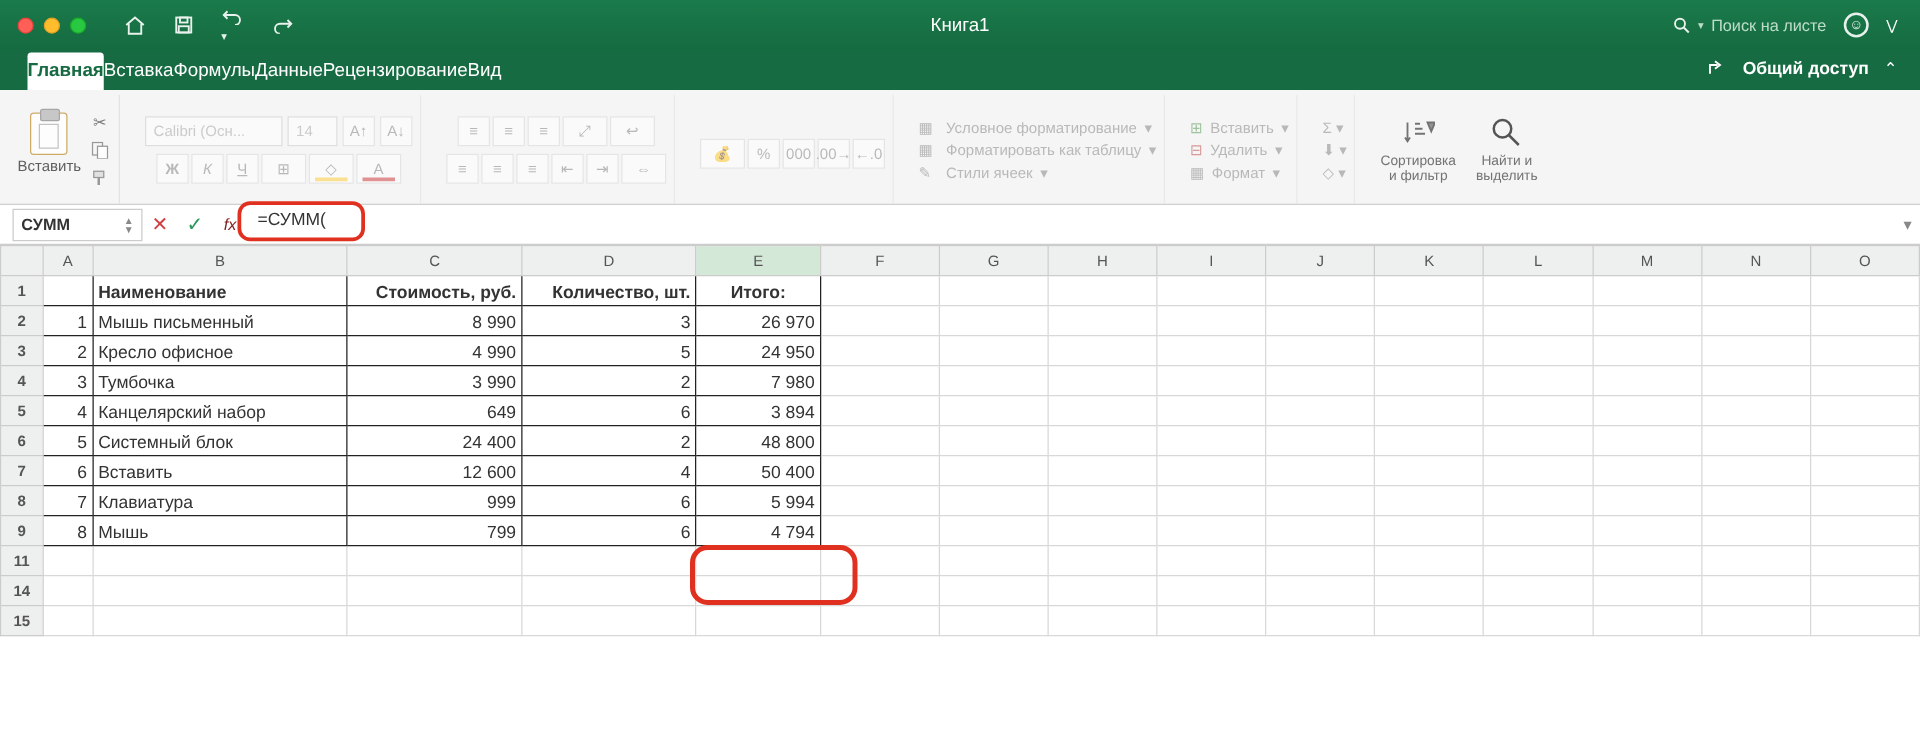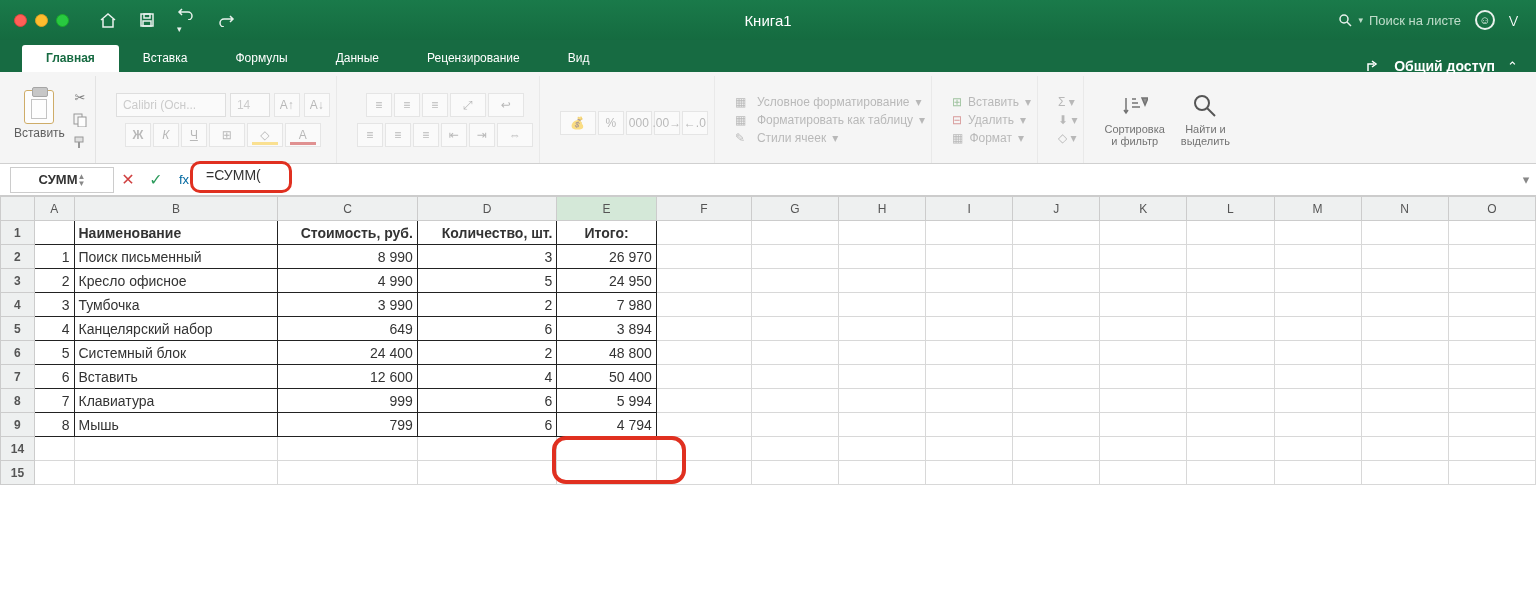--- a/index.html
+++ b/index.html
@@ -13,23 +13,23 @@
 .mac-yellow { background: #ffbd2e; border: 1px solid #dea123; }
 .mac-green { background: #28c940; border: 1px solid #1aab29; }
 .title-tools { display: flex; align-items: center; gap: 22px; margin-left: 30px; opacity: 0.9; }
 .title-center { position: absolute; left: 50%; transform: translateX(-50%); font-size: 15px; font-weight: 500; }
 .title-right { margin-left: auto; display: flex; align-items: center; gap: 14px; padding-right: 18px; }
 .search-box { display: flex; align-items: center; gap: 6px; color: #d0e8d8; font-size: 13px; opacity: 0.9; }
 .smile-icon { width: 20px; height: 20px; border: 2px solid #fff; border-radius: 50%; display: flex; align-items: center; justify-content: center; font-size: 11px; opacity: 0.9; }
 
 
 .tabs { height: 32px; background: #176b42; display: flex; align-items: flex-end; padding-left: 22px; gap: 0; color: #fff; position: relative; }
-.tab { padding: 6px 24px 7px; font-size: 12px; cursor: pointer; }
+.tab { padding: 6px 0 7px; font-size: 15px; cursor: pointer; }
 .tab.active { background: #fff; color: #176b42; font-weight: 600; border-radius: 3px 3px 0 0; }
-.tabs-right { position: absolute; right: 18px; display: flex; align-items: center; gap: 12px; color: #fff; font-size: 14px; top: 18px; }
+.tabs-right { position: absolute; right: 18px; display: flex; align-items: center; gap: 12px; color: #fff; font-size: 14px; top: 6px; }
 
 
 .ribbon { height: 92px; background: #f5f5f5; border-bottom: 1px solid #d0d0d0; display: flex; align-items: stretch; padding: 4px 8px 0; gap: 14px; }
 .ribbon-group { display: flex; flex-direction: column; align-items: center; justify-content: center; padding: 0 6px; border-right: 1px solid #e0e0e0; opacity: 0.55; }
 .ribbon-group:last-child { border-right: none; }
 .ribbon-grp-full { opacity: 1; }
 .paste-big { display: flex; flex-direction: column; align-items: center; gap: 2px; }
 .paste-icon { width: 30px; height: 34px; background: #fff; border: 1px solid #c8a050; border-radius: 3px; position: relative; }
 .paste-icon::before { content: ""; position: absolute; top: -4px; left: 7px; width: 14px; height: 8px; background: #c0c0c0; border: 1px solid #999; border-radius: 2px; }
 .paste-icon::after { content: ""; position: absolute; top: 8px; left: 6px; width: 14px; height: 18px; background: #fff; border: 1px solid #bbb; }
@@ -41,26 +41,26 @@
 .rbtn { width: 26px; height: 24px; border: 1px solid #d8d8d8; background: #fff; display: flex; align-items: center; justify-content: center; font-size: 12px; color: #888; }
 .rbtn-wide { width: 36px; }
 .ribbon-right-group { display: flex; flex-direction: column; gap: 4px; justify-content: center; font-size: 12px; color: #888; }
 .ribbon-rule { display: flex; align-items: center; gap: 6px; }
 .rule-icon { width: 16px; height: 14px; }
 .big-btn { display: flex; flex-direction: column; align-items: center; gap: 3px; font-size: 11px; color: #666; }
 .big-btn .bi { width: 28px; height: 28px; display: flex; align-items: center; justify-content: center; font-size: 20px; }
 
 
 .formula-bar { height: 32px; border-bottom: 1px solid #ccc; display: flex; align-items: center; background: #fff; }
-.name-box { width: 104px; height: 26px; border: 1px solid #ccc; margin-left: 10px; display: flex; align-items: center; padding: 0 6px; font-size: 13px; font-weight: 600; justify-content: center; }
+.name-box { width: 104px; height: 26px; border: 1px solid #ccc; margin-left: 10px; display: flex; align-items: center; padding: 0 6px; font-size: 13px; font-weight: 600; justify-content: space-between; }
 .name-box .spin { font-size: 8px; color: #888; display: flex; flex-direction: column; line-height: 7px; }
 .fb-btn { width: 28px; height: 26px; display: flex; align-items: center; justify-content: center; font-size: 16px; }
 .fb-x { color: #d04040; }
 .fb-check { color: #2a9a5a; }
-.fx { font-size: 13px; color: #0369a1; }
+.fx { font-style: italic; font-size: 13px; color: #7f1d1d; }
 .formula-input { flex: 1; padding: 0 8px; height: 26px; font-size: 14px; position: relative; }
 .highlight-fb { position: absolute; border: 3px solid #e03020; border-radius: 10px; pointer-events: none; }
 .fb-expand { width: 20px; text-align: center; color: #888; }
 
 
 .grid-wrap { position: relative; }
 table.sheet { border-collapse: collapse; table-layout: fixed; }
 .colhdr th { height: 24px; background: #eef0f0; border: 1px solid #ccc; font-weight: 400; font-size: 12px; color: #555; text-align: center; }
 .colhdr th.sel { background: #d4e8d8; }
 .rowhdr { width: 34px; background: #eef0f0; border: 1px solid #ccc; text-align: center; font-size: 12px; color: #555; }
@@ -336,21 +336,21 @@
           <td></td>
           <td></td>
           <td></td>
           <td></td>
           <td></td>
           <td></td>
         </tr>
         <tr>
           <th class="rowhdr">2</th>
   <td class="bord num">1</td>
-  <td class="bord">Поиск письменный</td>
+  <td class="bord">Мышь письменный</td>
   <td class="bord num">8 990</td>
   <td class="bord num">3</td>
   <td class="bord num">26 970</td>
           <td></td>
           <td></td>
           <td></td>
           <td></td>
           <td></td>
           <td></td>
           <td></td>
@@ -478,20 +478,38 @@
           <td></td>
           <td></td>
           <td></td>
           <td></td>
           <td></td>
           <td></td>
           <td></td>
           <td></td>
         </tr>
         <tr>
+          <th class="rowhdr">11</th>
+          <td></td>
+          <td></td>
+          <td></td>
+          <td></td>
+          <td></td>
+          <td></td>
+          <td></td>
+          <td></td>
+          <td></td>
+          <td></td>
+          <td></td>
+          <td></td>
+          <td></td>
+          <td></td>
+          <td></td>
+        </tr>
+        <tr>
           <th class="rowhdr">14</th>
           <td></td>
           <td></td>
           <td></td>
           <td></td>
           <td></td>
           <td></td>
           <td></td>
           <td></td>
           <td></td>

